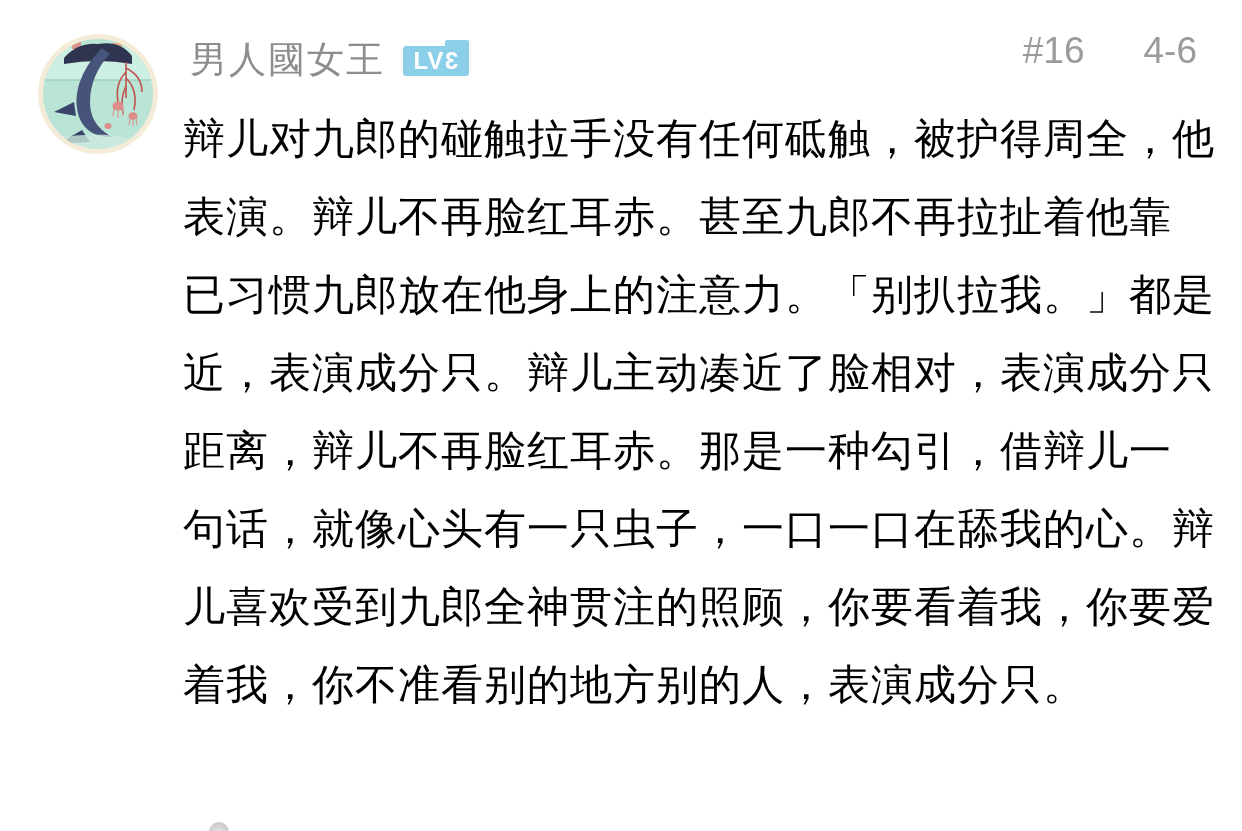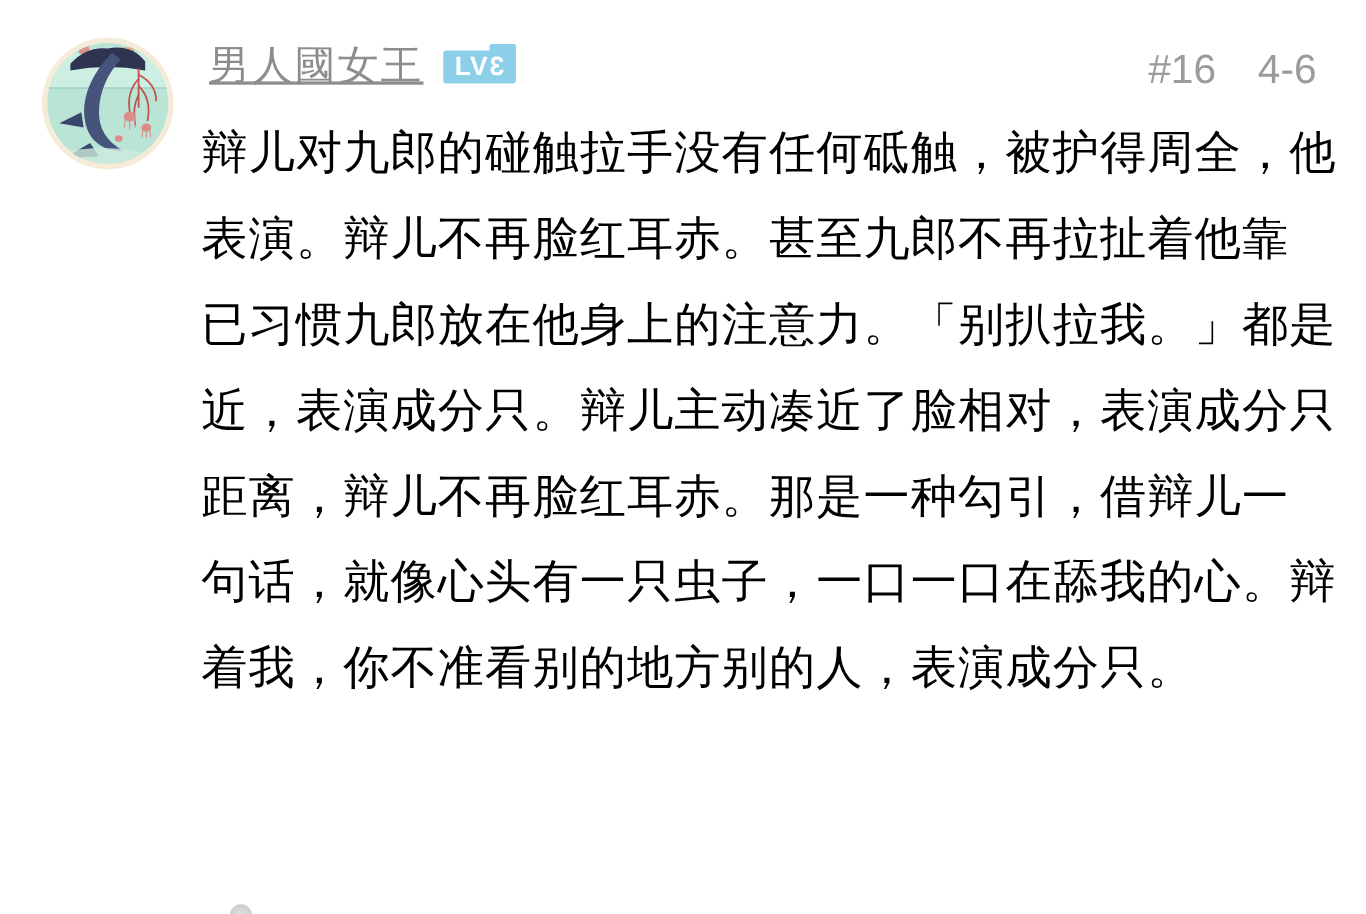--- a/index.html
+++ b/index.html
@@ -27,21 +27,20 @@
   
   .username{
     position:absolute;
     left:190px; top:41px;
     font-size:37px;
     line-height:37px;
     letter-spacing:2px;
     color:#8d8d8d;
     white-space:nowrap;
     cursor:pointer;
-    text-decoration:underline;
   }
   
   .badge{
     position:absolute;
     left:403px; top:46px;
     width:66px; height:30px;
     background:#8ccfe9;
     border-radius:3px;
     color:#ffffff;
     font-weight:bold;
@@ -58,23 +57,23 @@
     background:#8ccfe9;
     border-radius:2px 2px 0 0;
   }
   .badge .lvl{
     display:inline-block;
     transform:scaleX(-1);
   }
   
   .meta{
     position:absolute;
-    top:44px; right:45px;
+    top:32px; right:45px;
     display:flex;
-    gap:38px;
+    gap:59px;
     font-size:37px;
     line-height:37px;
     color:#9b9b9b;
     white-space:nowrap;
   }
   
   .body-text{
     position:absolute;
     left:183px; top:100px;
     width:1045px;
@@ -157,18 +156,19 @@
     <span>4-6</span>
   </div>
 
   <div class="body-text">
     <div class="line">辩儿对九郎的碰触拉手没有任何砥触，被护得周全，他</div>
     <div class="line">表演。辩儿不再脸红耳赤。甚至九郎不再拉扯着他靠</div>
     <div class="line">已习惯九郎放在他身上的注意力。「别扒拉我。」都是</div>
     <div class="line">近，表演成分只。辩儿主动凑近了脸相对，表演成分只</div>
     <div class="line">距离，辩儿不再脸红耳赤。那是一种勾引，借辩儿一</div>
     <div class="line">句话，就像心头有一只虫子，一口一口在舔我的心。辩</div>
+    <div class="line">儿喜欢受到九郎全神贯注的照顾，你要看着我，你要爱</div>
     <div class="line">着我，你不准看别的地方别的人，表演成分只。</div>
   </div>
 
   <div class="cutoff-circle"></div>
 
 </div>
 
 </body></html>

